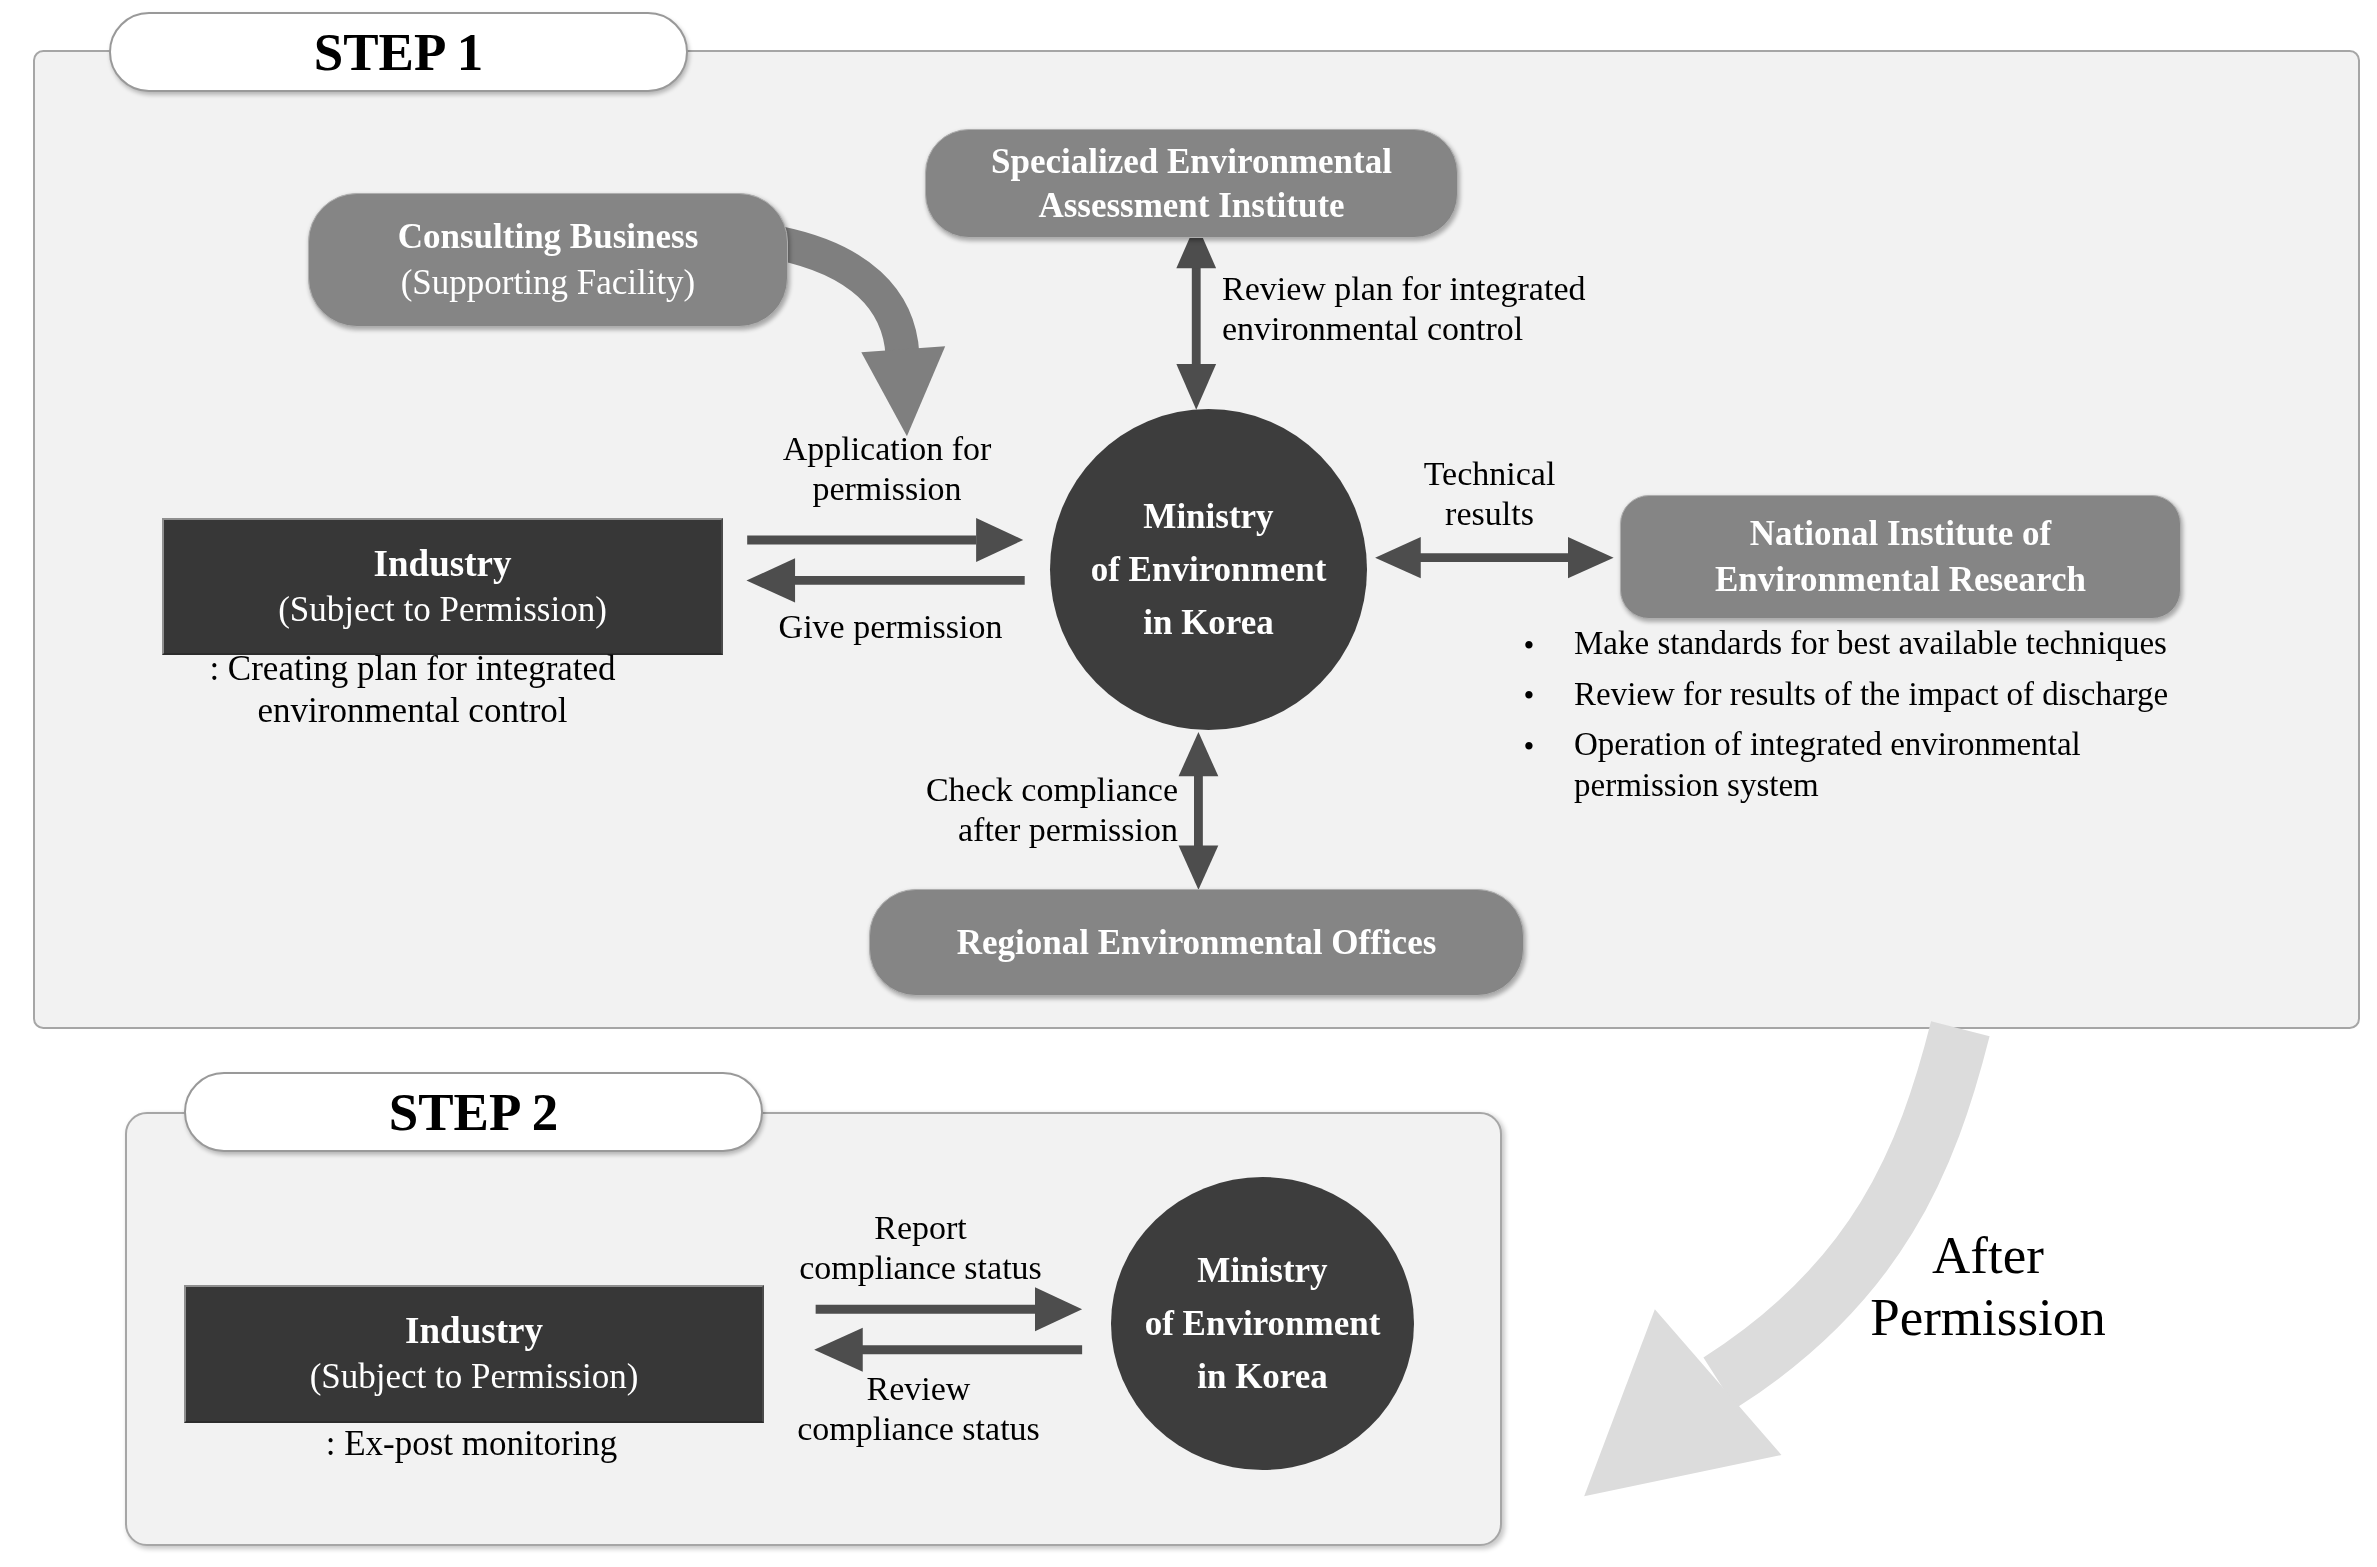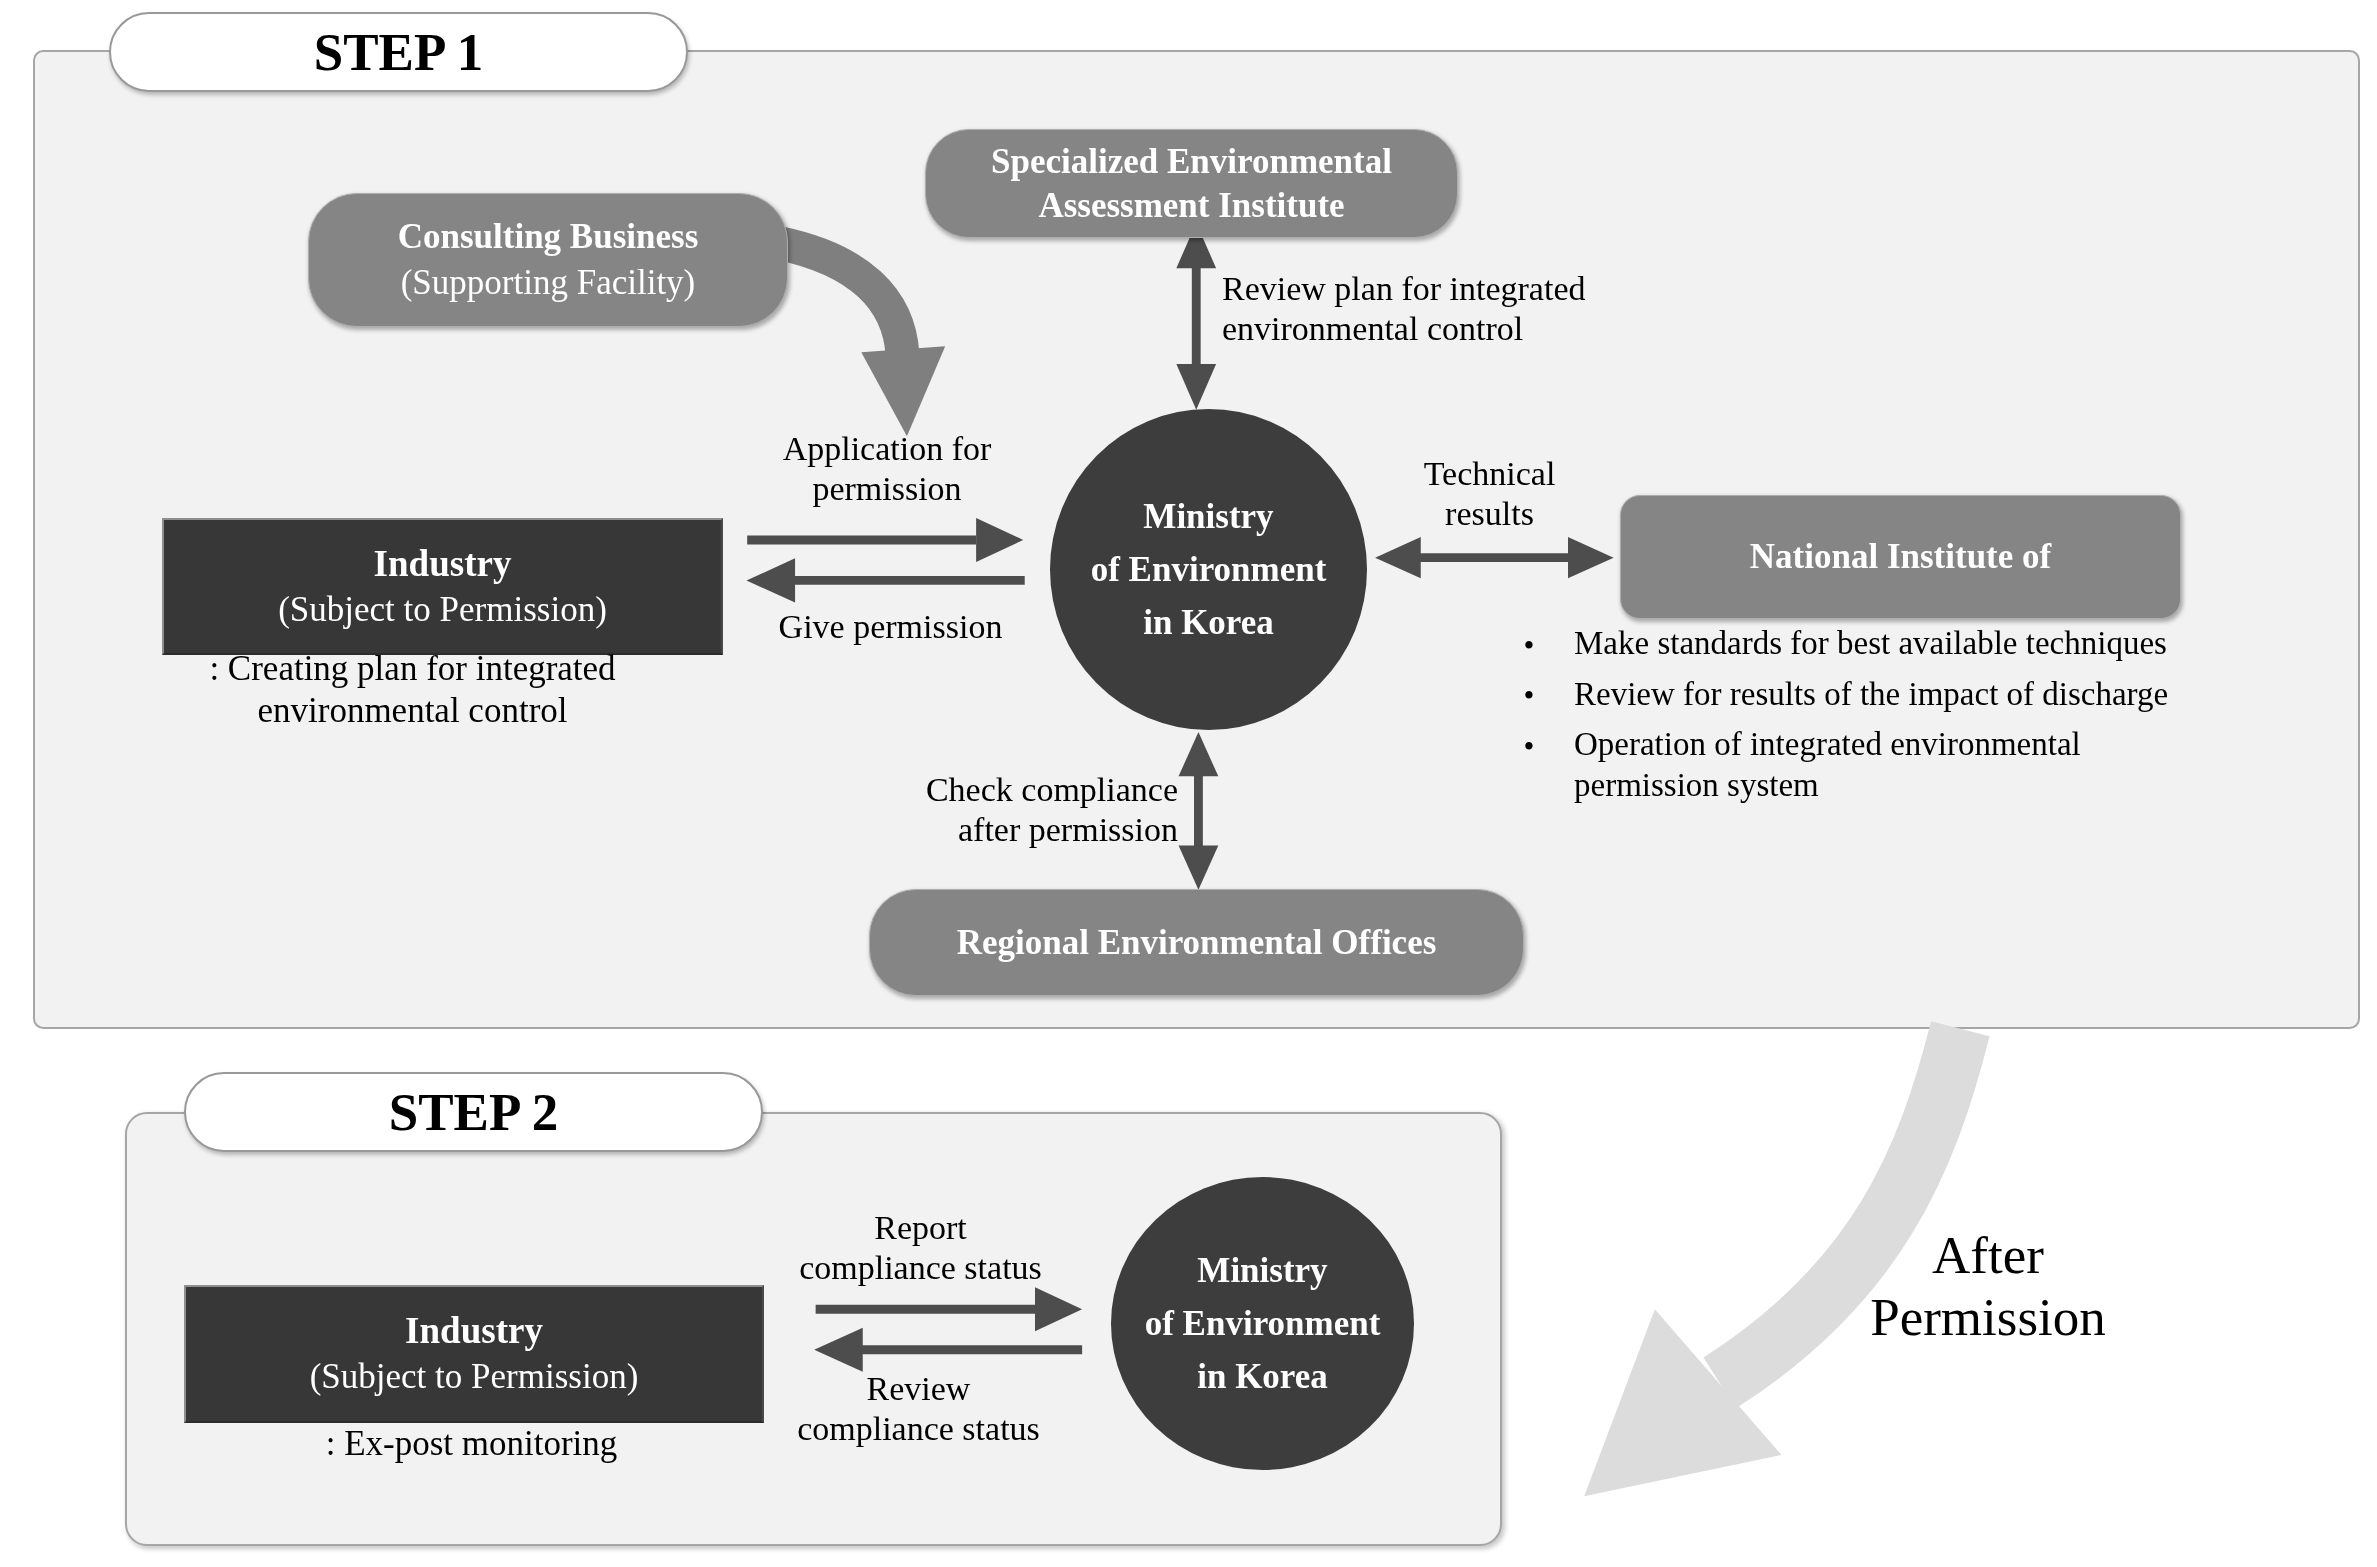--- a/index.html
+++ b/index.html
@@ -23,21 +23,21 @@
   #step1-pill { left:109px; top:11.8px;   width:579px; height:80px; }
   #step2-pill { left:184px; top:1072px; width:579px; height:80px; }
   .gnode {
     position:absolute; background:#858585; border:1.5px solid #aeaeae; color:#ffffff;
     font-weight:bold; display:flex; flex-direction:column; justify-content:center;
     align-items:center; text-align:center; box-sizing:border-box;
     box-shadow:1.5px 2.2px 4.4px rgba(0,0,0,0.3); font-size:35px; line-height:46px;
   }
   #consulting { left:308px;  top:193px;  width:480px; height:134px; border-radius:49px; }
   #assessment { left:925px; top:97px;  width:533px; height:109px; border-radius:44px; line-height:44px;margin-top:32px; }
-  #nier       { left:1620px; top:495px;  width:561px; height:124px; border-radius:20px; }
+  #nier       { left:1620px; top:495px;  width:561px; height:124px; border-radius:29px; }
   #regional   { left:869px; top:889px; width:655px; height:107px; border-radius:47px; }
   .gnode .regular { font-weight:normal; }
   .dnode {
     position:absolute; background:#373737; border:2.9px solid #8f8f8f;
     border-bottom-color:#2c2c2c; border-right-color:#4a4a4a;
     color:#ffffff; display:flex; flex-direction:column; justify-content:center;
     text-align:center; box-sizing:border-box; font-size:35px; line-height:46px;margin-top:20px;
   }
   #industry1 { left:162px; top:498px;  width:561px; height:137px; }
   #industry2 { left:184px; top:1265px; width:580px; height:138px; }
@@ -155,20 +155,21 @@
 </div>
 
 <div class="ellipse" id="ministry1">
   <div>Ministry</div>
   <div>of Environment</div>
   <div>in Korea</div>
 </div>
 
 <div class="gnode" id="nier">
   <div>National Institute of</div>
+  <div>Environmental Research</div>
 </div>
 
 <div class="bullets">
   <ul>
     <li>
       <span>Make standards for best available techniques</span>
     </li>
     <li>
       <span>Review for results of the impact of discharge</span>
     </li>

